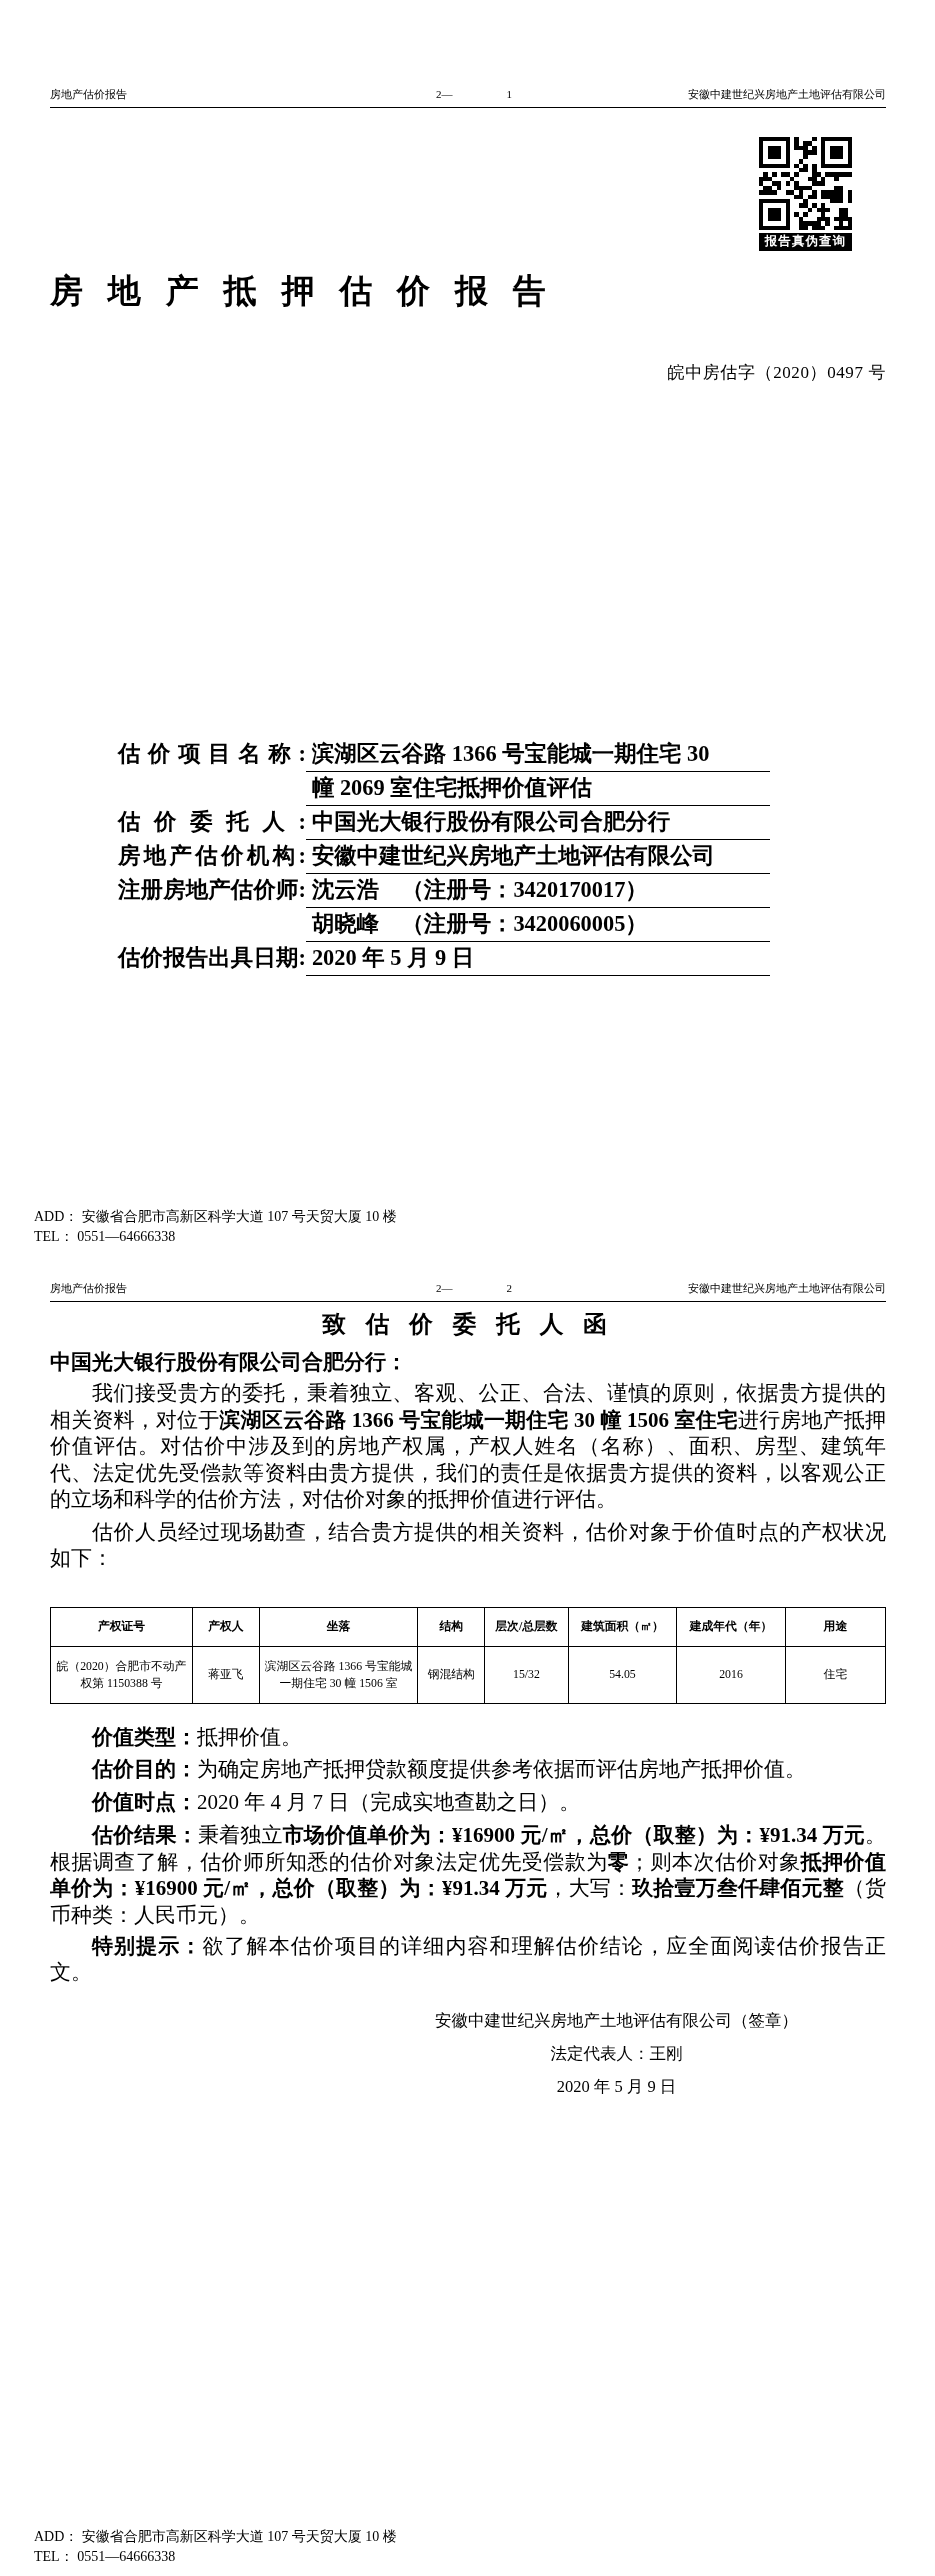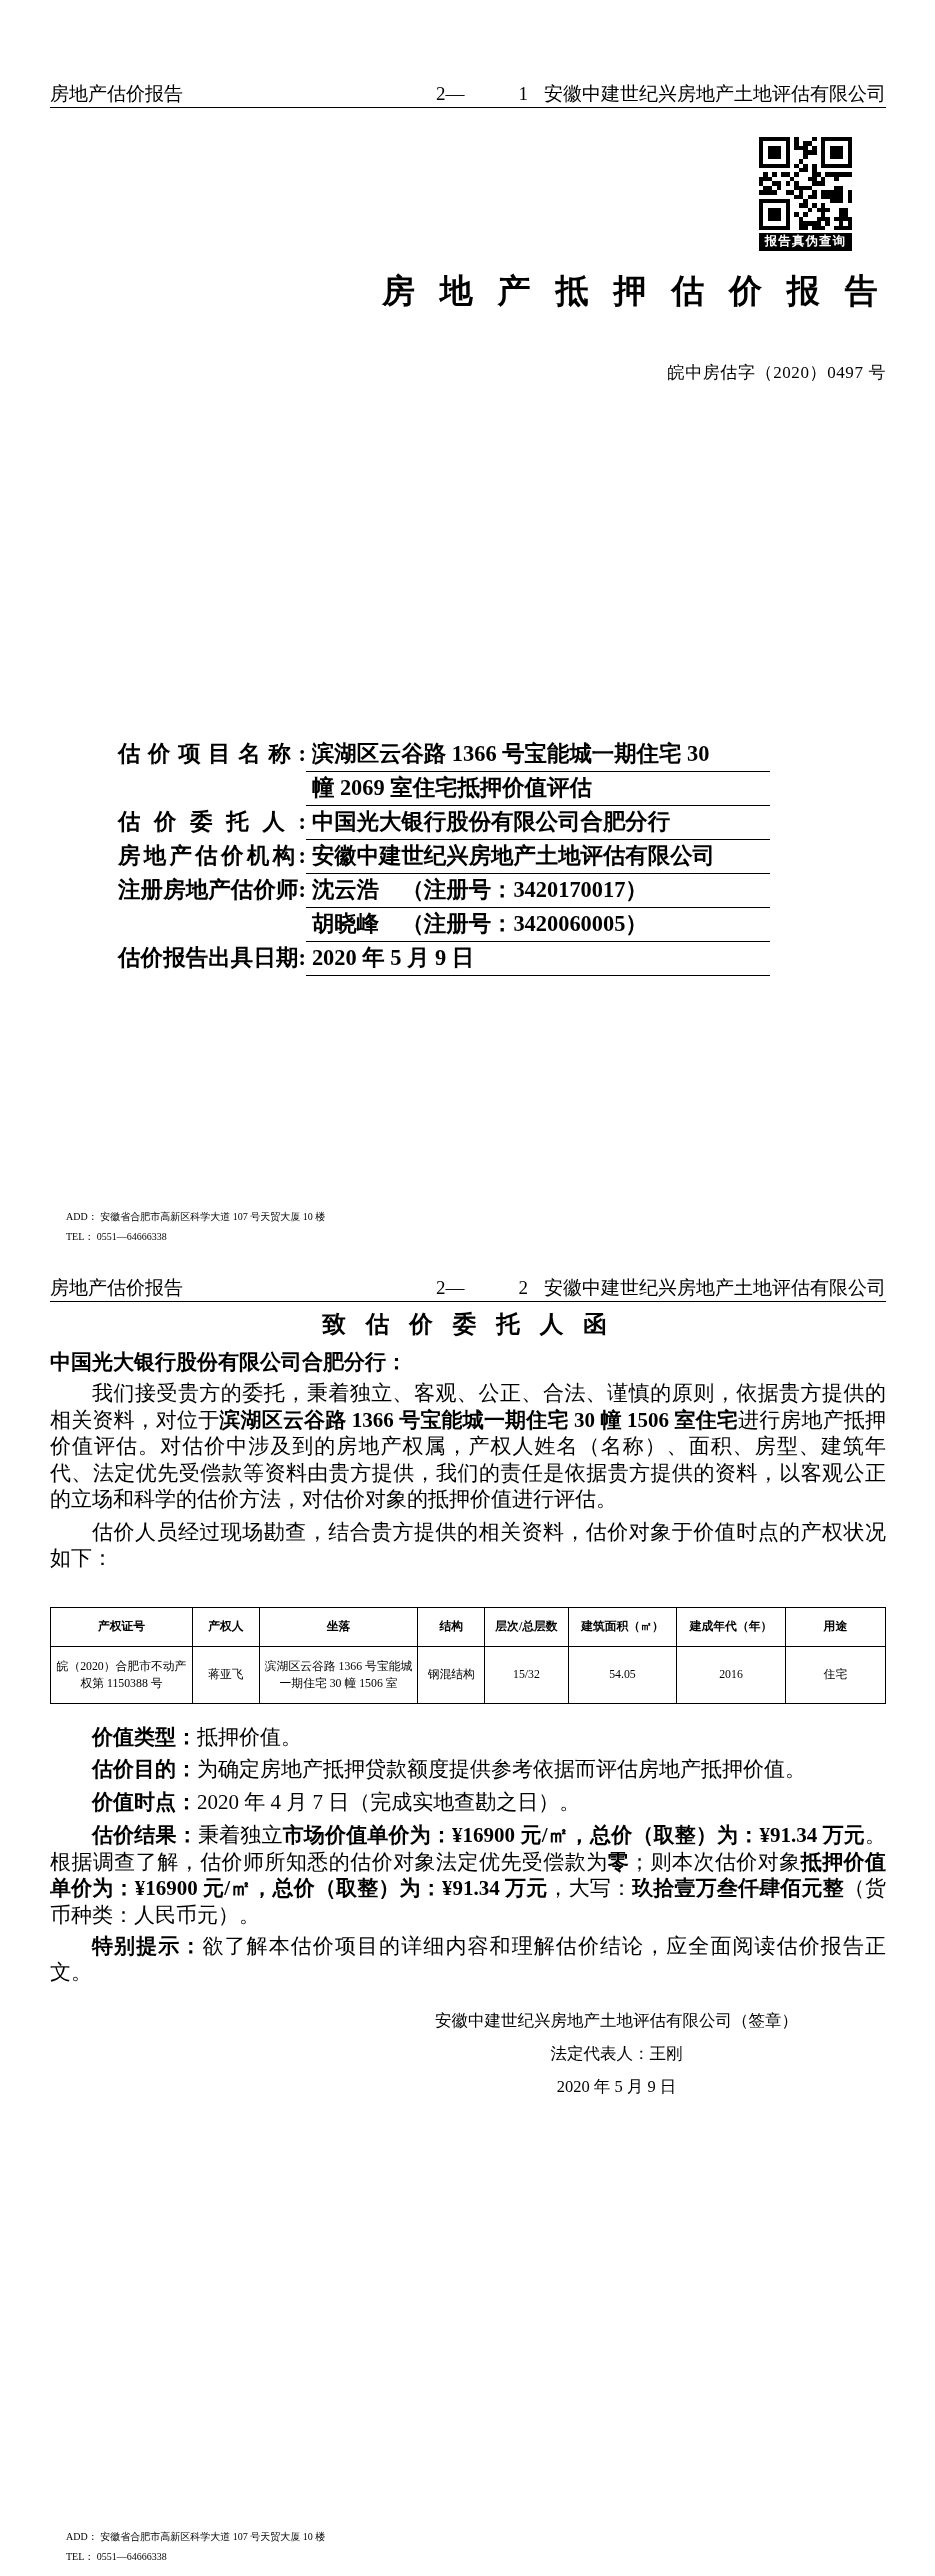--- a/index.html
+++ b/index.html
@@ -12,57 +12,57 @@
   .page { position:relative; width:936px; overflow:hidden; background:#fff; }
   .page-1 { height:1274px; }
   .page-2 { height:1302px; }
   .content { width:836px; margin:0 auto; }
 
   
   .doc-header {
     position:relative;
     display:flex; justify-content:space-between; align-items:flex-end;
     border-bottom:1.2px solid #000; padding-bottom:4.7px;
-    font-size:19px; line-height:16.5px;
+    font-size:11px; line-height:16.5px;
   }
   .page-1 .doc-header { margin-top:86px; }
   .page-2 .doc-header { margin-top:5.9px; }
   .hdr-center { position:absolute; left:386px; bottom:4.7px; display:flex; gap:54px; }
 
   
   .qr-block { position:absolute; top:137px; right:84px; width:93px; text-align:center; }
   .qr-block svg { display:block; width:93px; height:93px; background:#fff; }
   .qr-caption {
     margin-top:2.9px; background:#000; color:#fff;
     font-weight:bold; font-size:12.4px; line-height:17.7px; letter-spacing:1.2px;
     font-family:"Liberation Sans","DejaVu Sans",sans-serif;
   }
 
   
   .main-title {
-    margin-top:164px; text-align:right;
+    margin-top:164px; text-align:left;
     font-size:33px; line-height:38px; font-weight:bold; letter-spacing:8.3px;
     white-space:nowrap;
   }
   .report-no { margin-top:52px; text-align:right; font-size:17px; line-height:22.4px; letter-spacing:0.6px; }
 
   .form-block { margin-left:68px; width:652px; font-weight:bold; font-size:22.4px; margin-top:353px; }
   .form-row { display:flex; align-items:flex-end; height:34px; }
   .form-label {
     flex:0 0 188px; white-space:nowrap;
     text-align:justify; text-align-last:justify;
     padding-bottom:1.2px; border-bottom:1.8px solid transparent;
   }
   .form-value {
     flex:1; border-bottom:1.8px solid #000; padding:0 0 1.2px 5.9px;
     white-space:nowrap; overflow:visible;
   }
 
   
-  .page-footer { position:absolute; left:66px; font-size:10px; line-height:20px; }
+  .page-footer { position:absolute; left:34px; font-size:14px; line-height:20px; }
   .page-1 .page-footer { top:1207px; }
   .page-2 .page-footer { top:1253px; }
 
   
   .letter-title { margin-top:8.3px; text-align:center; font-size:23.6px; line-height:28px; font-weight:bold; letter-spacing:7px; }
   .addressee { margin-top:10.6px; font-size:21px; line-height:26.5px; font-weight:bold; }
   .para { font-size:21px; line-height:26.5px; text-align:justify; }
   .indent { text-indent:2em; }
   .para1 { margin-top:4.7px; }
   .para2 { margin-top:5.9px; }

